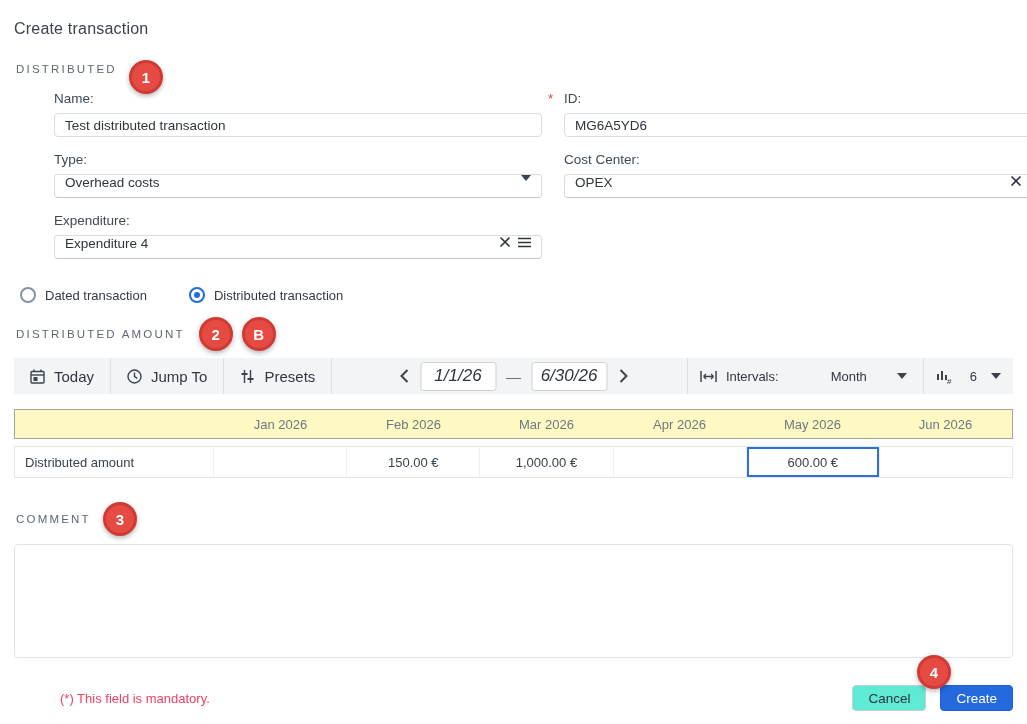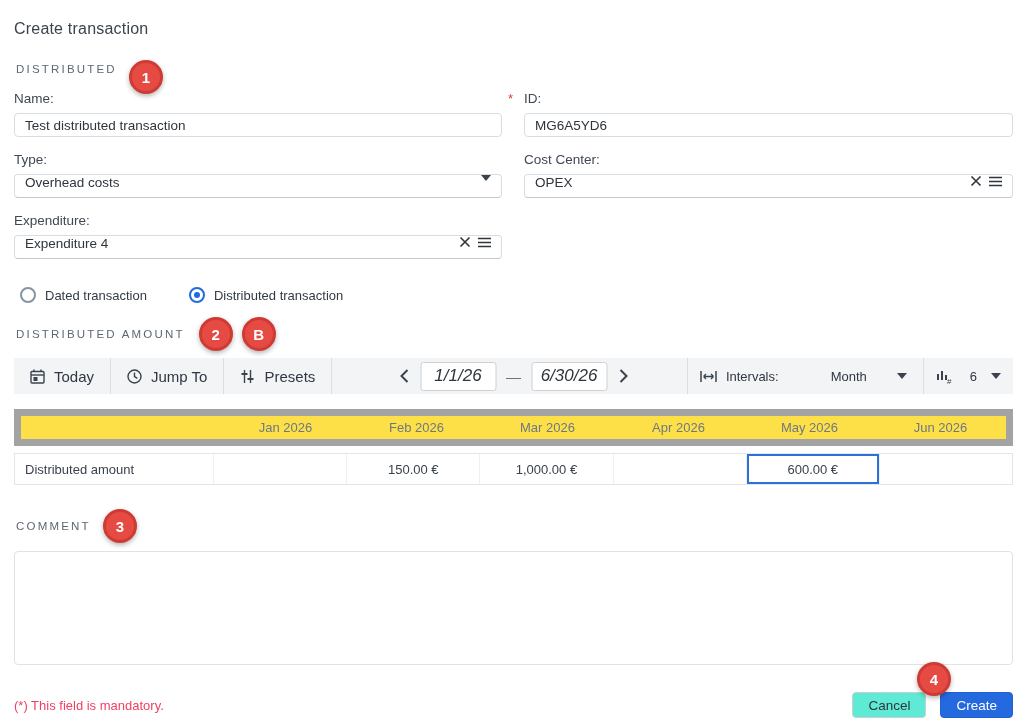--- a/index.html
+++ b/index.html
@@ -13,21 +13,21 @@
   .section-row { display:flex; align-items:center; height:34px; }
   .section-row.desc { margin-top:14px; }
   .section-label { font-size:11.5px; letter-spacing:2.2px; color:#5d6773; padding-left:2px; }
   .badge { width:34px; height:34px; border-radius:50%; background:#e64b43; border:3px solid #cf3b34;
            color:#fff; font-weight:bold; font-size:15px; display:flex; align-items:center; justify-content:center;
            box-shadow:0 2px 5px rgba(0,0,0,.3); flex:0 0 auto; }
   .badge.drop { transform:translateY(8px); }
   .ml12 { margin-left:12px; } .ml14 { margin-left:14px; } .ml9 { margin-left:9px; }
 
   
-  .form-grid { display:grid; grid-template-columns:488px 489px; column-gap:22px; row-gap:14px; margin-top:4px; }
+  .form-grid { display:grid; grid-template-columns:488px 489px; column-gap:22px; row-gap:14px; margin-top:4px;margin-left:40px; }
   .field-label-row { position:relative; font-size:13.5px; color:#3f4854; height:16px; margin-bottom:7px; display:flex; align-items:center; }
   .req { position:absolute; left:-16px; top:1px; color:#e0413c; font-size:13px; }
   .tbox { height:24px; width:100%; border:1px solid #d9dde1; border-radius:4px; padding:0 10px;
           font-size:13.5px; color:#2e353d; font-family:"Liberation Sans", sans-serif; background:#fff; }
   input.tbox { display:block; }
   .combo { display:flex; align-items:flex-start; justify-content:space-between; border-bottom-color:#c2c8cd; }
   .combo .icons { display:flex; align-items:center; gap:7px; }
   .icon-btn { display:flex; align-items:center; cursor:pointer; }
 
   
@@ -51,39 +51,39 @@
   .tb-right { margin-left:auto; display:flex; align-items:center; height:100%; }
   .intervals-group { display:flex; align-items:center; height:100%; padding:0 16px 0 12px; }
   .intervals-label { font-size:13px; color:#2f3742; margin-left:9px; }
   .interval-value { font-size:13px; color:#2f3742; margin-left:52px; }
   .dd-arrow { margin-left:30px; display:flex; align-items:center; cursor:pointer; }
   .count-group { display:flex; align-items:center; height:100%; padding:0 12px; }
   .count-value { font-size:13px; color:#2f3742; margin-left:16px; }
   .dd-arrow2 { margin-left:14px; display:flex; align-items:center; cursor:pointer; }
 
   
-  .tbl-header { margin-top:15px; display:flex; height:37px; border:7px solid #a3a3a3; align-items:center; background:#fde047; }
+  .tbl-header { margin-top:15px; display:flex; height:30px; border:1px solid #a3a3a3; align-items:center; background:#fef9c3; }
   .tbl-header .c0 { width:199px; flex:0 0 auto; }
   .tbl-header .mc { flex:1; text-align:center; font-size:13px; color:#6e7885; }
   .tbl-row { margin-top:7px; display:flex; height:32px; border:1px solid #e3e6e9; background:#fff; }
   .tbl-row .c0 { width:199px; flex:0 0 auto; display:flex; align-items:center; padding-left:10px;
         font-size:13px; color:#3a424d; border-right:1px solid #edeff1; }
   .tbl-row .vc { flex:1; display:flex; align-items:center; justify-content:center; font-size:13px; color:#39424c;
         border-right:1px solid #edeff1; cursor:text; }
   .tbl-row .vc:last-child { border-right:none; }
   .tbl-row .vc.selected { box-shadow:inset 0 0 0 2px #2e6fd9; }
 
   
   .section-row.comment { margin-top:24px; }
   .comment-box { margin-top:8px; width:999px; height:114px; border:1px solid #dfe3e6; border-radius:4px;
         resize:none; font-family:"Liberation Sans", sans-serif; font-size:13px; padding:8px; color:#2e353d; }
 
   
   .footer { margin-top:23px; display:flex; align-items:center; position:relative; }
-  .mandatory-note { font-size:13px; color:#f13e62; }
+  .mandatory-note { font-size:13px; color:#f13e62;margin-left:46px; }
   .footer-buttons { margin-left:auto; display:flex; gap:14px; }
   .btn { height:26px; padding:0 15px; border-radius:4px; font-size:13.5px; display:flex; align-items:center;
         cursor:pointer; font-family:"Liberation Sans", sans-serif; }
   .btn-cancel { background:#5eead4; border:1px solid #c9ced4; color:#2e353d; }
   .btn-create { background:#2569df; border:1px solid #2060d5; color:#fff; }
   .badge-footer { position:absolute; right:62px; top:-30px; }
 
   svg { display:block; }
 </style>
 </head>

